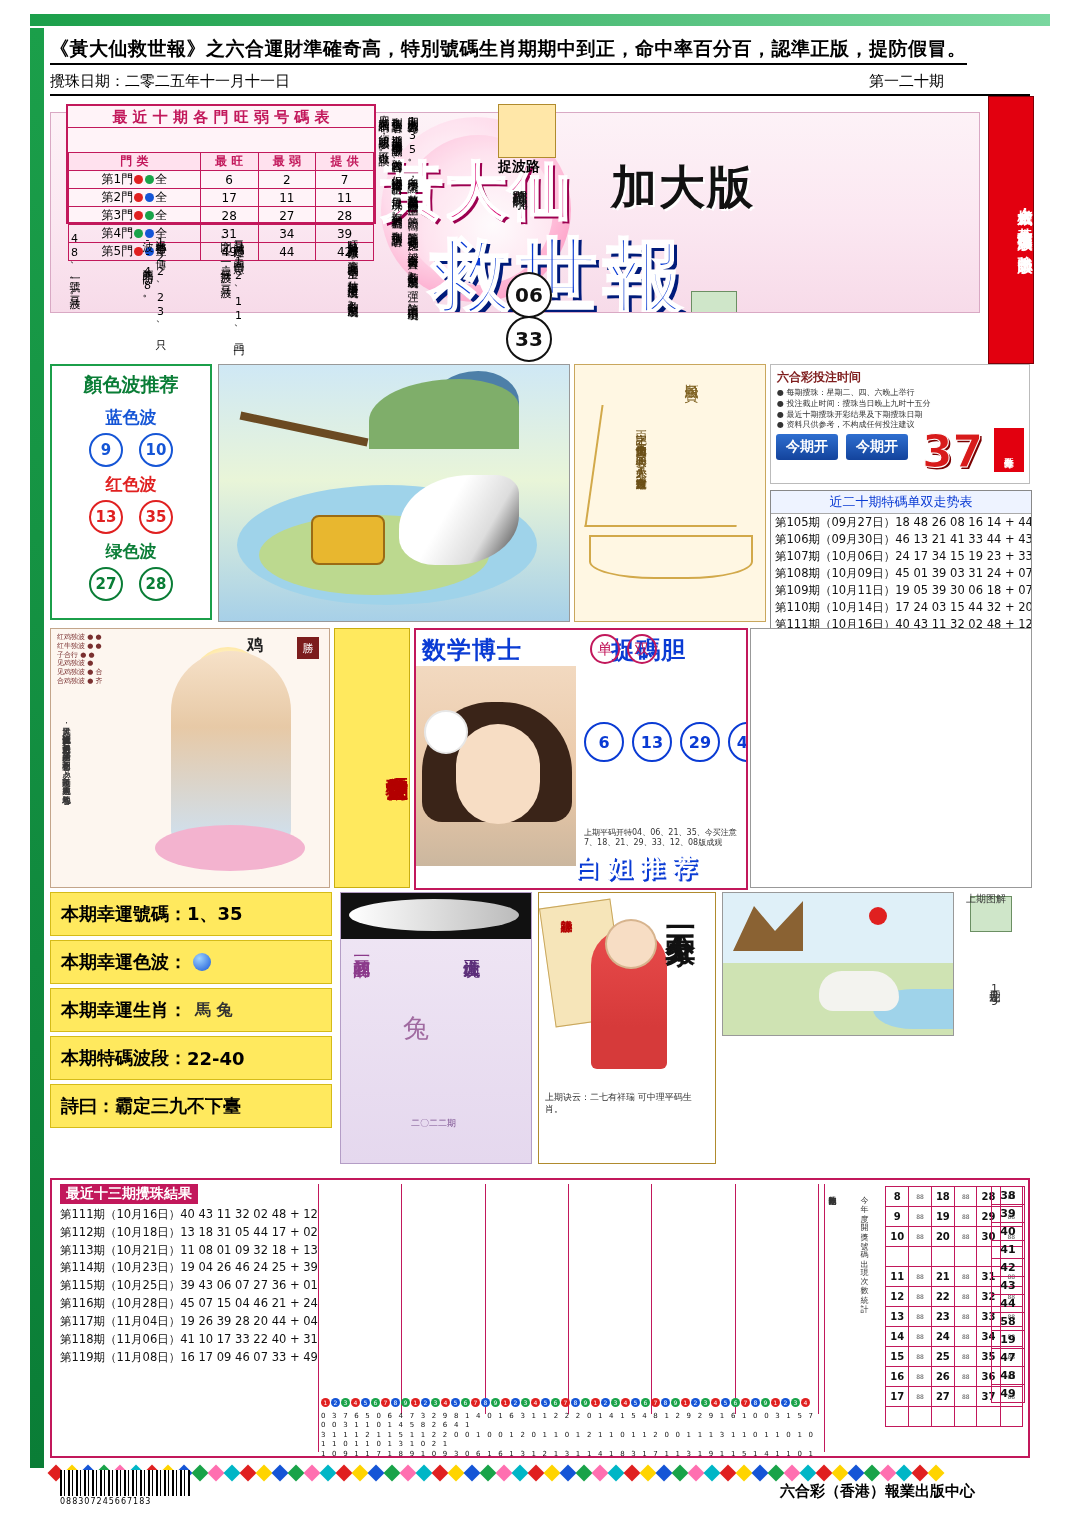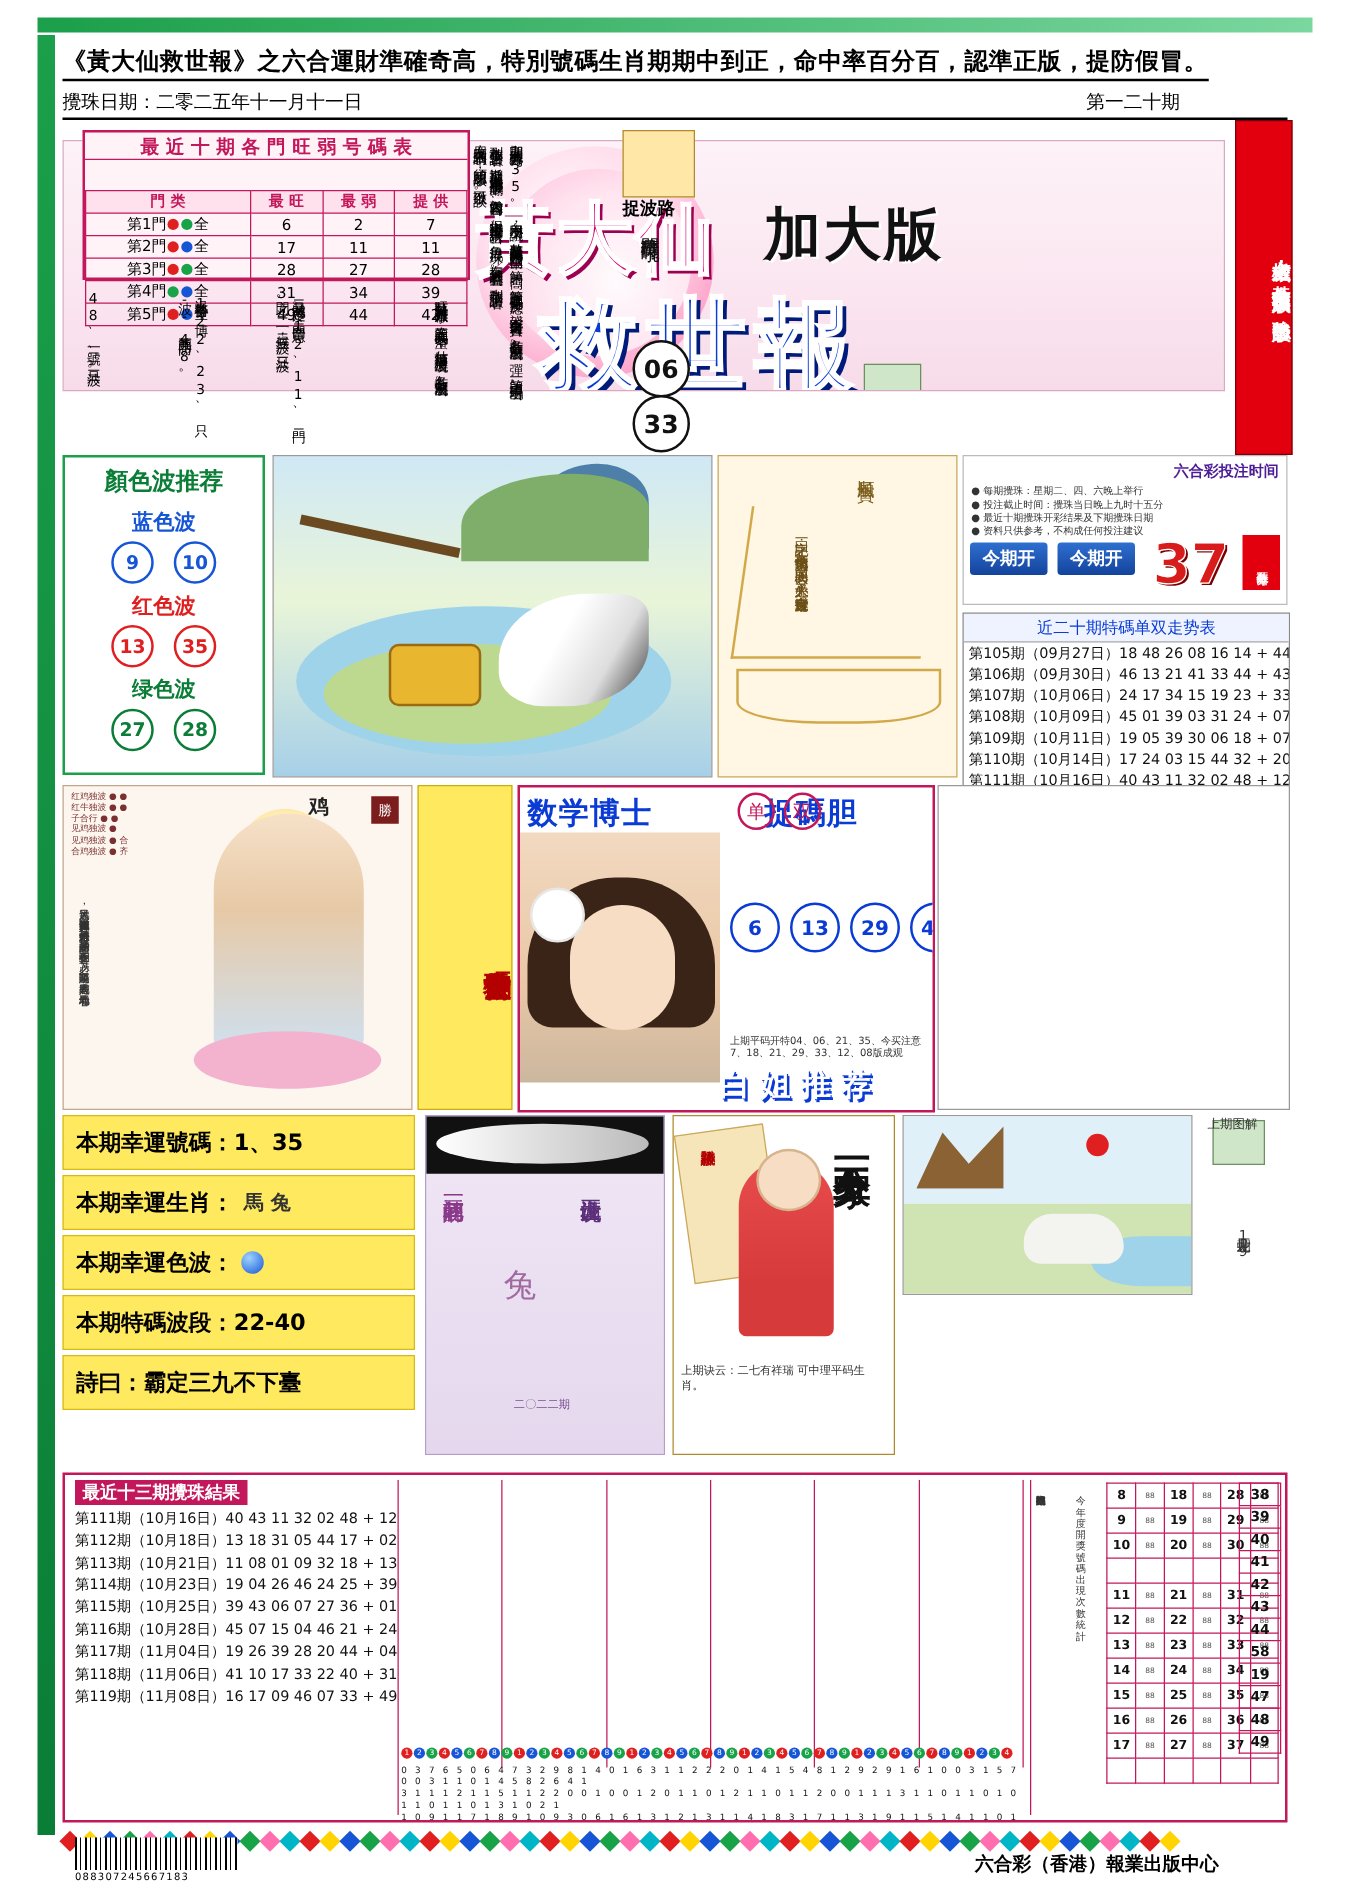--- a/index.html
+++ b/index.html
@@ -156,21 +156,21 @@
     font-size:14px;color:#7a5c1a;letter-spacing:2px;}
   .fengbox .sail{position:absolute;left:18px;top:40px;width:150px;height:120px;
     border-left:2px solid #d2a94a;border-bottom:2px solid #d2a94a;transform:skewX(-8deg);}
   .fengbox .body{position:absolute;left:14px;top:170px;width:160px;height:40px;border:2px solid #d2a94a;border-radius:0 0 40% 40%;}
   .fengbox .vt{position:absolute;left:58px;top:60px;writing-mode:vertical-rl;text-orientation:upright;font-size:11px;color:#6b4f16;line-height:1.3;}
 
   .betbox{
     position:absolute;left:770px;top:364px;width:260px;height:120px;background:#fff;
     border:1px solid #bbb;box-sizing:border-box;padding:4px 6px;
   }
-  .betbox .bt{color:#4c1d95;font-size:12px;font-weight:bold;text-align:right;}
+  .betbox .bt{color:#7f1d1d;font-size:12px;font-weight:bold;text-align:left;}
   .betbox .bl{font-size:8px;color:#333;line-height:1.35;margin-top:2px;}
 
   .drawbox{
     position:absolute;left:770px;top:428px;width:260px;height:64px;
   }
   .dbtn{
     position:absolute;top:6px;width:62px;height:26px;background:linear-gradient(180deg,#2f6fd0,#13439c);
     color:#fff;font-size:14px;font-weight:bold;display:flex;align-items:center;justify-content:center;
     border-radius:3px;
   }
@@ -553,26 +553,26 @@
   </div>
 
   <div class="lastimg"></div>
 
   <div class="lucky" id="lucky-rows">
       <div class="lrow">
         <span>本期幸運號碼：</span>
         <span>1、35</span>
       </div>
       <div class="lrow">
+        <span>本期幸運色波：</span>
+        <span class="bluedot"></span>
+      </div>
+      <div class="lrow">
         <span>本期幸運生肖：</span>
         <span class="zodiac">馬  兔</span>
-      </div>
-      <div class="lrow">
-        <span>本期幸運色波：</span>
-        <span class="bluedot"></span>
       </div>
       <div class="lrow">
         <span>本期特碼波段：</span>
         <span>22-40</span>
       </div>
       <div class="lrow">
         <span>詩曰：</span>
         <span>霸定三九不下臺</span>
       </div>
     </div>

